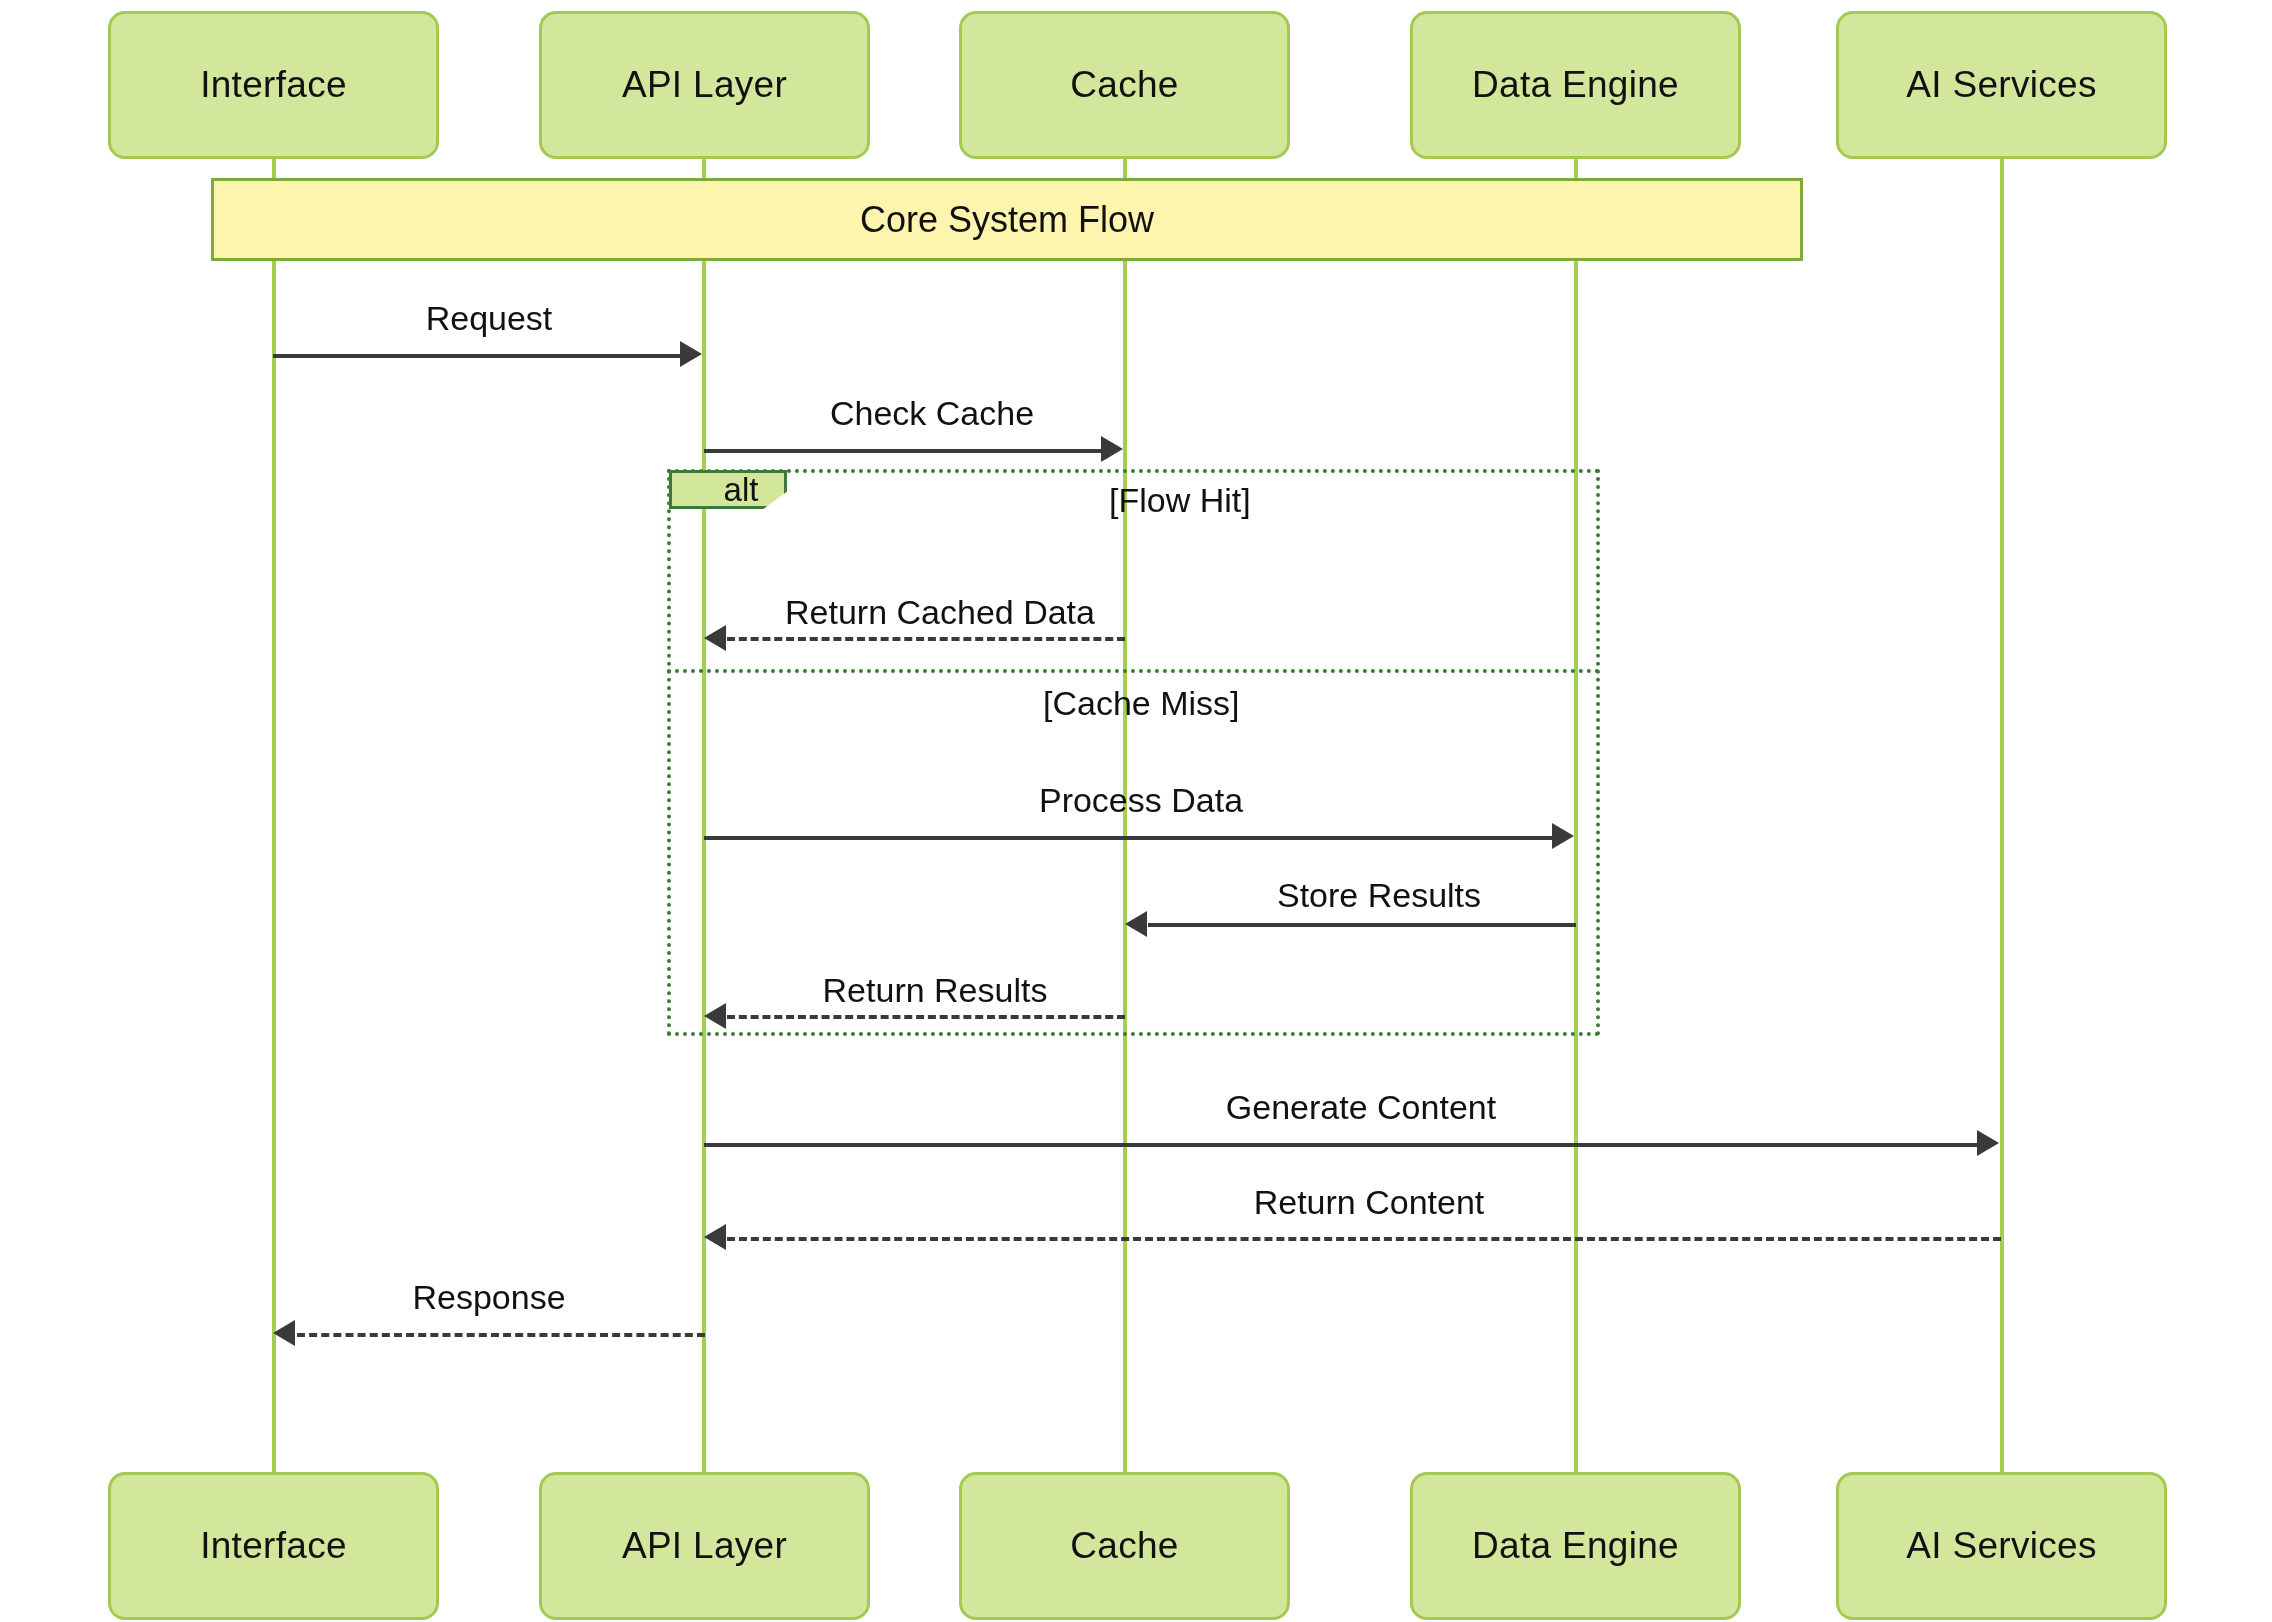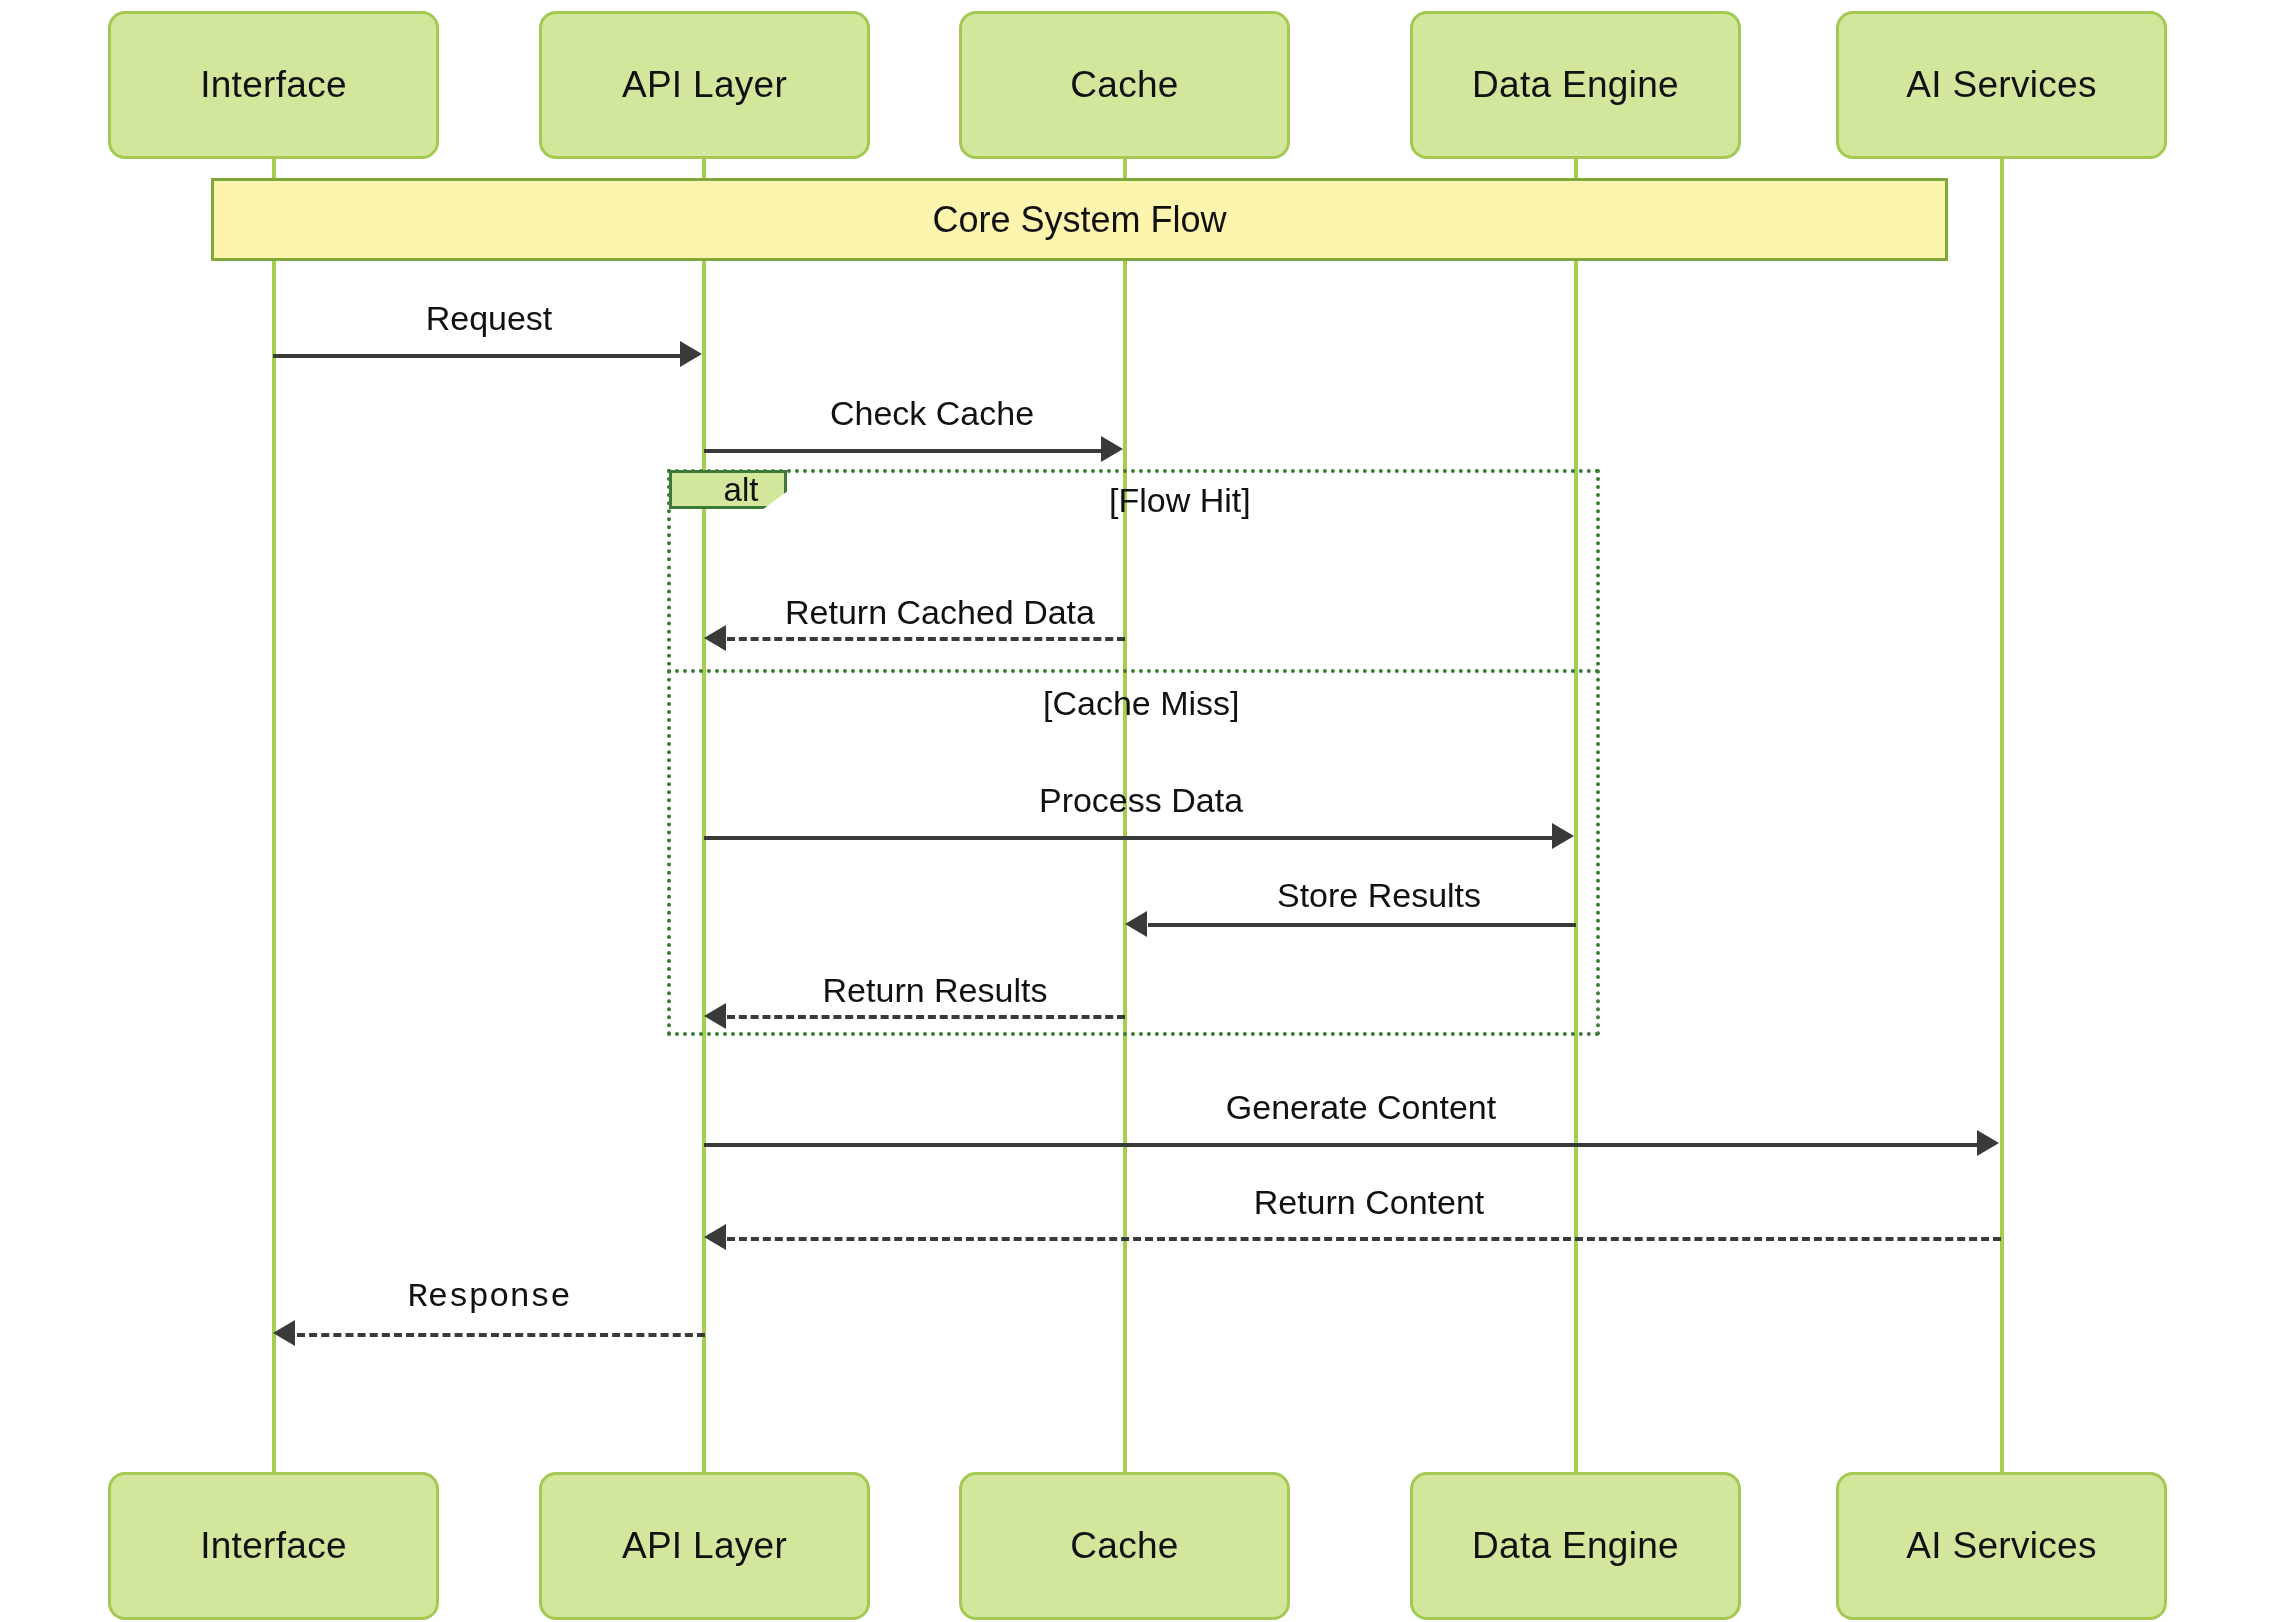--- a/index.html
+++ b/index.html
@@ -43,21 +43,21 @@
     position: absolute;
     width: 4.1px;
     background: #A3CE4E;
     top: 159px;
     height: 1314px;
   }
   
   .banner {
     position: absolute;
     left: 211px;
-    width: 1737px;
+    width: 1592px;
     height: 83px;
     background: #FDF5AD;
     border: 3.6px solid #7FA93B;
     box-sizing: border-box;
     display: flex;
     align-items: center;
     justify-content: center;
     z-index: 5;
   }
   .banner .btext {
@@ -204,21 +204,21 @@
   <div class="arrow-head left" style="left:704px; top:1003px;"></div>
 
   <div class="msg-label" style="left:1361px; top:1088px;">Generate Content</div>
   <div class="msg-line solid" style="left:704px; top:1143px; width:1274px;"></div>
   <div class="arrow-head right" style="left:1977px; top:1130px;"></div>
 
   <div class="msg-label" style="left:1369px; top:1183px;">Return Content</div>
   <div class="msg-line dashed" style="left:727px; top:1237px; width:1274px;"></div>
   <div class="arrow-head left" style="left:704px; top:1224px;"></div>
 
-  <div class="msg-label" style="left:489px; top:1278px;font-family:Liberation Mono, monospace;">Response</div>
+  <div class="msg-label" style="left:489px; top:1278px;">Response</div>
   <div class="msg-line dashed" style="left:297px; top:1333px; width:408px;"></div>
   <div class="arrow-head left" style="left:273px; top:1320px;"></div>
 
 
   <div class="participant" style="left:108px; top:1472px;">
     <span class="plabel">Interface</span>
   </div>
   <div class="participant" style="left:539px; top:1472px;">
     <span class="plabel">API Layer</span>
   </div>

